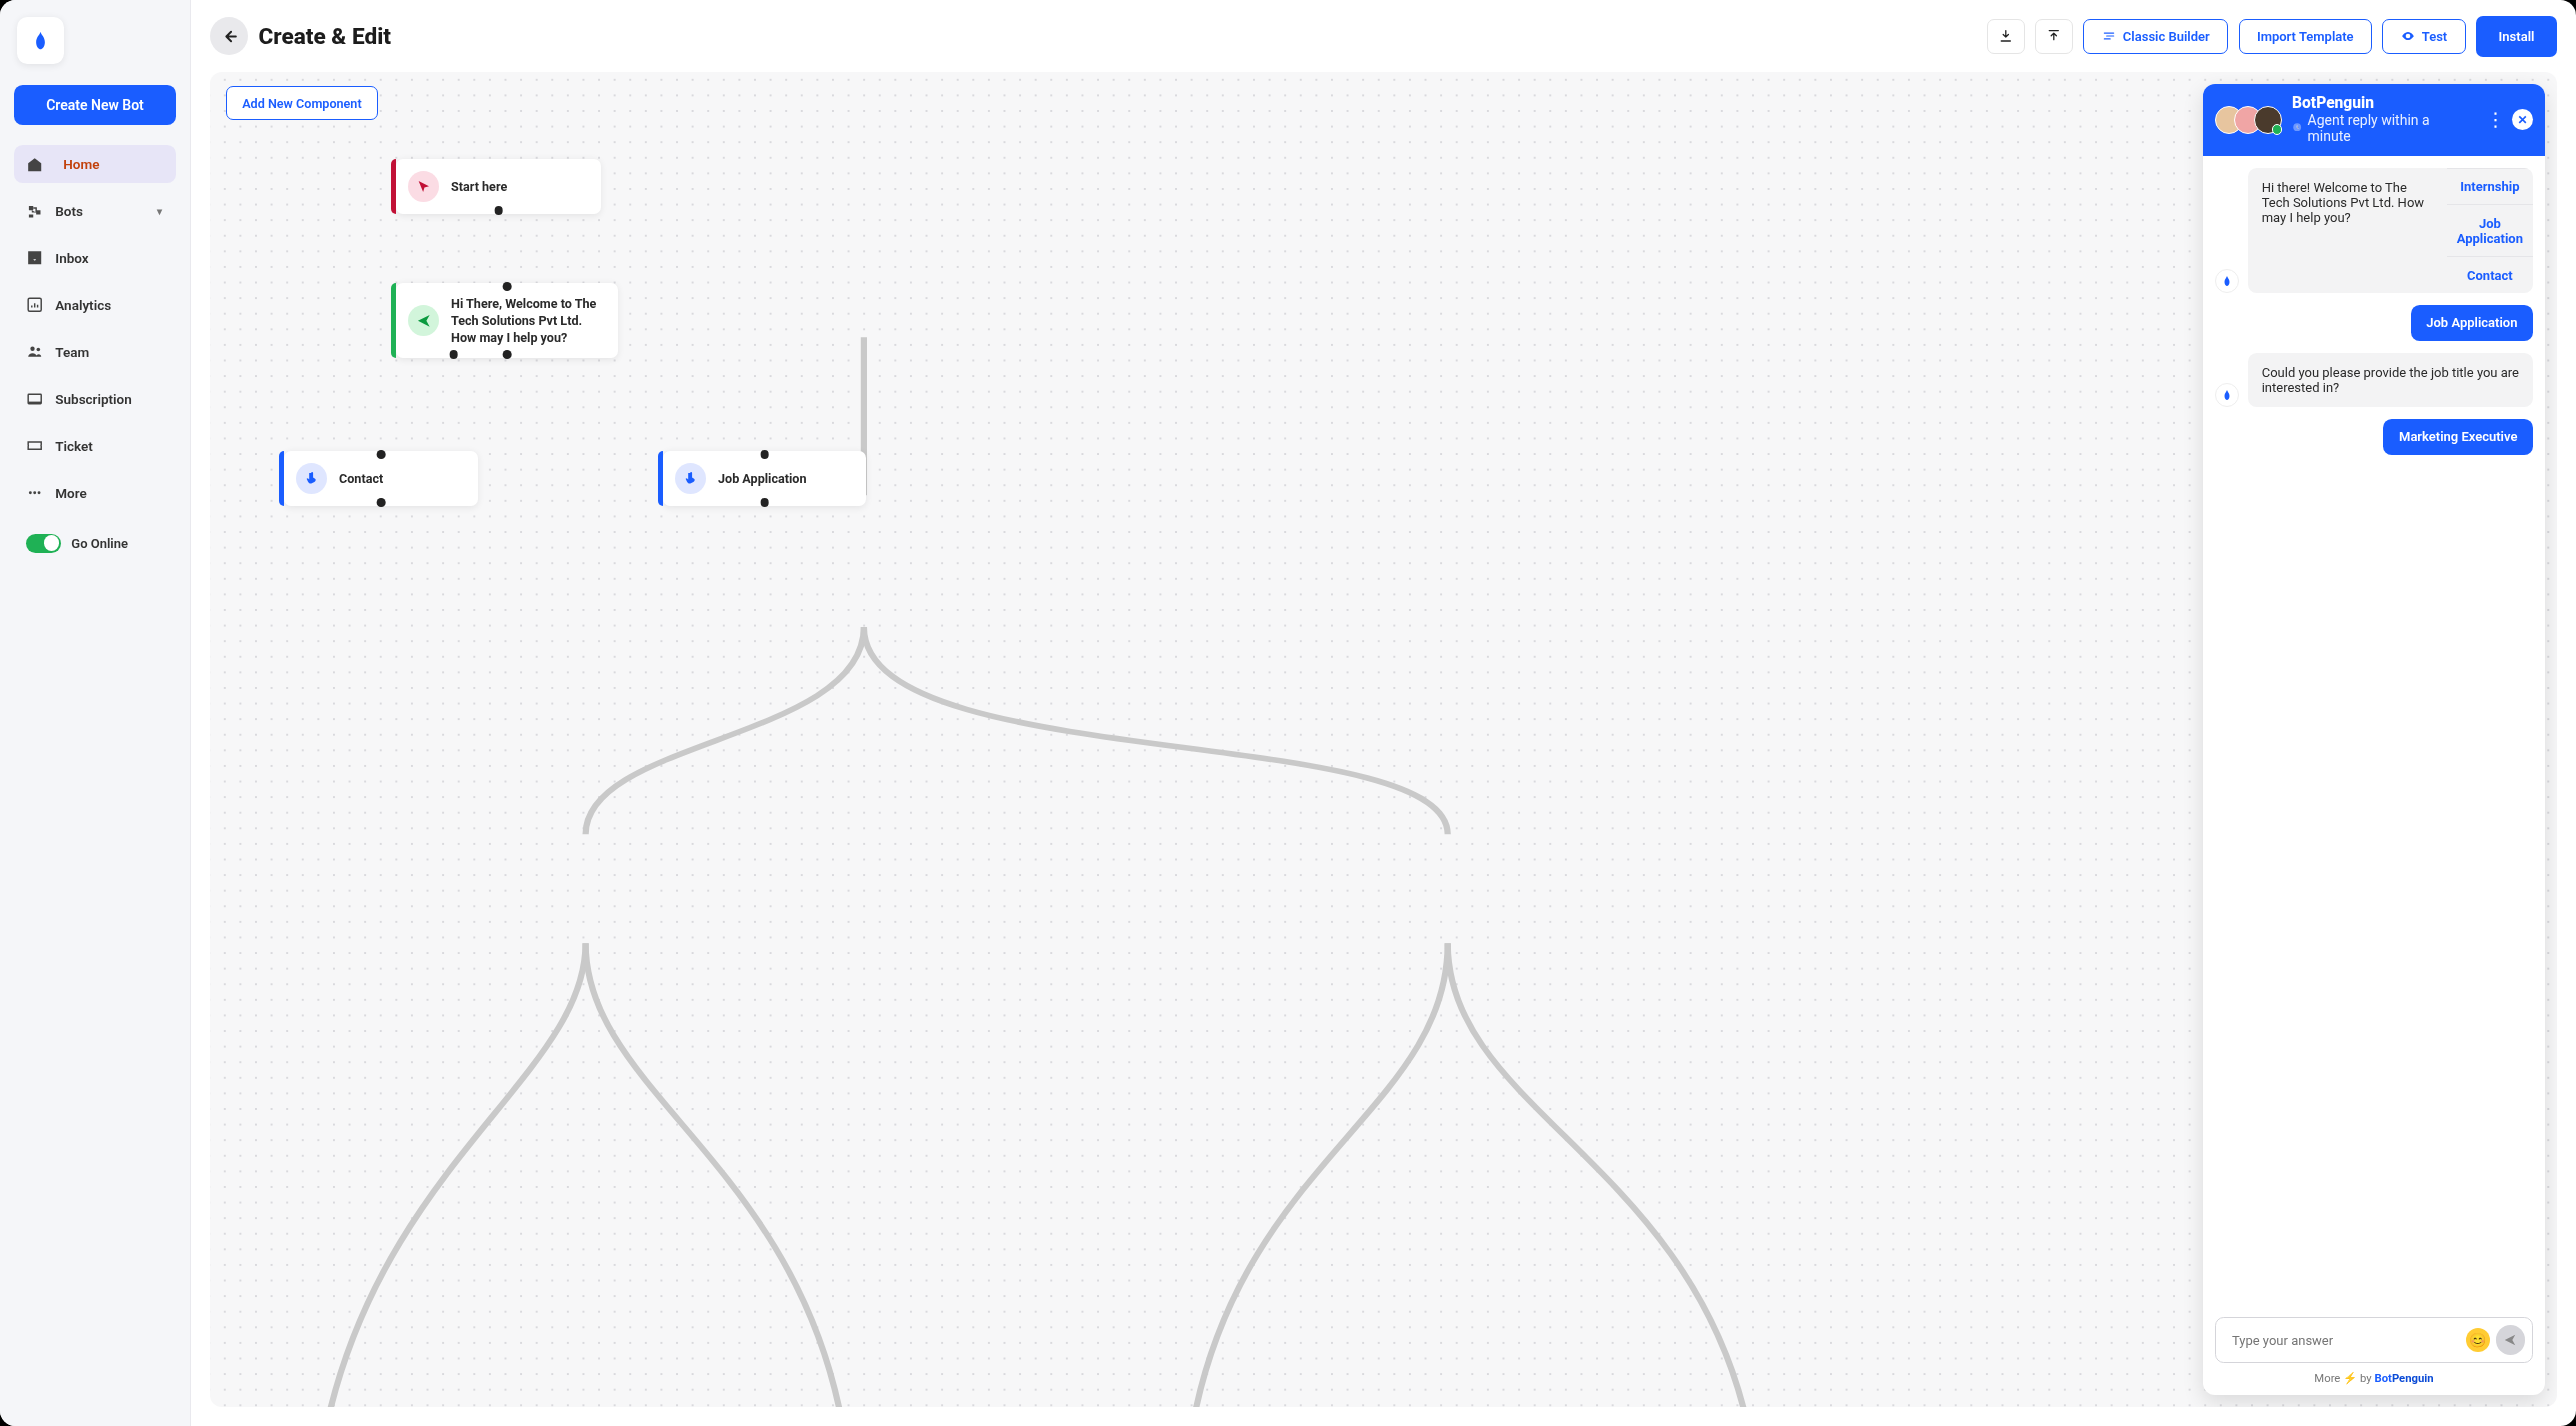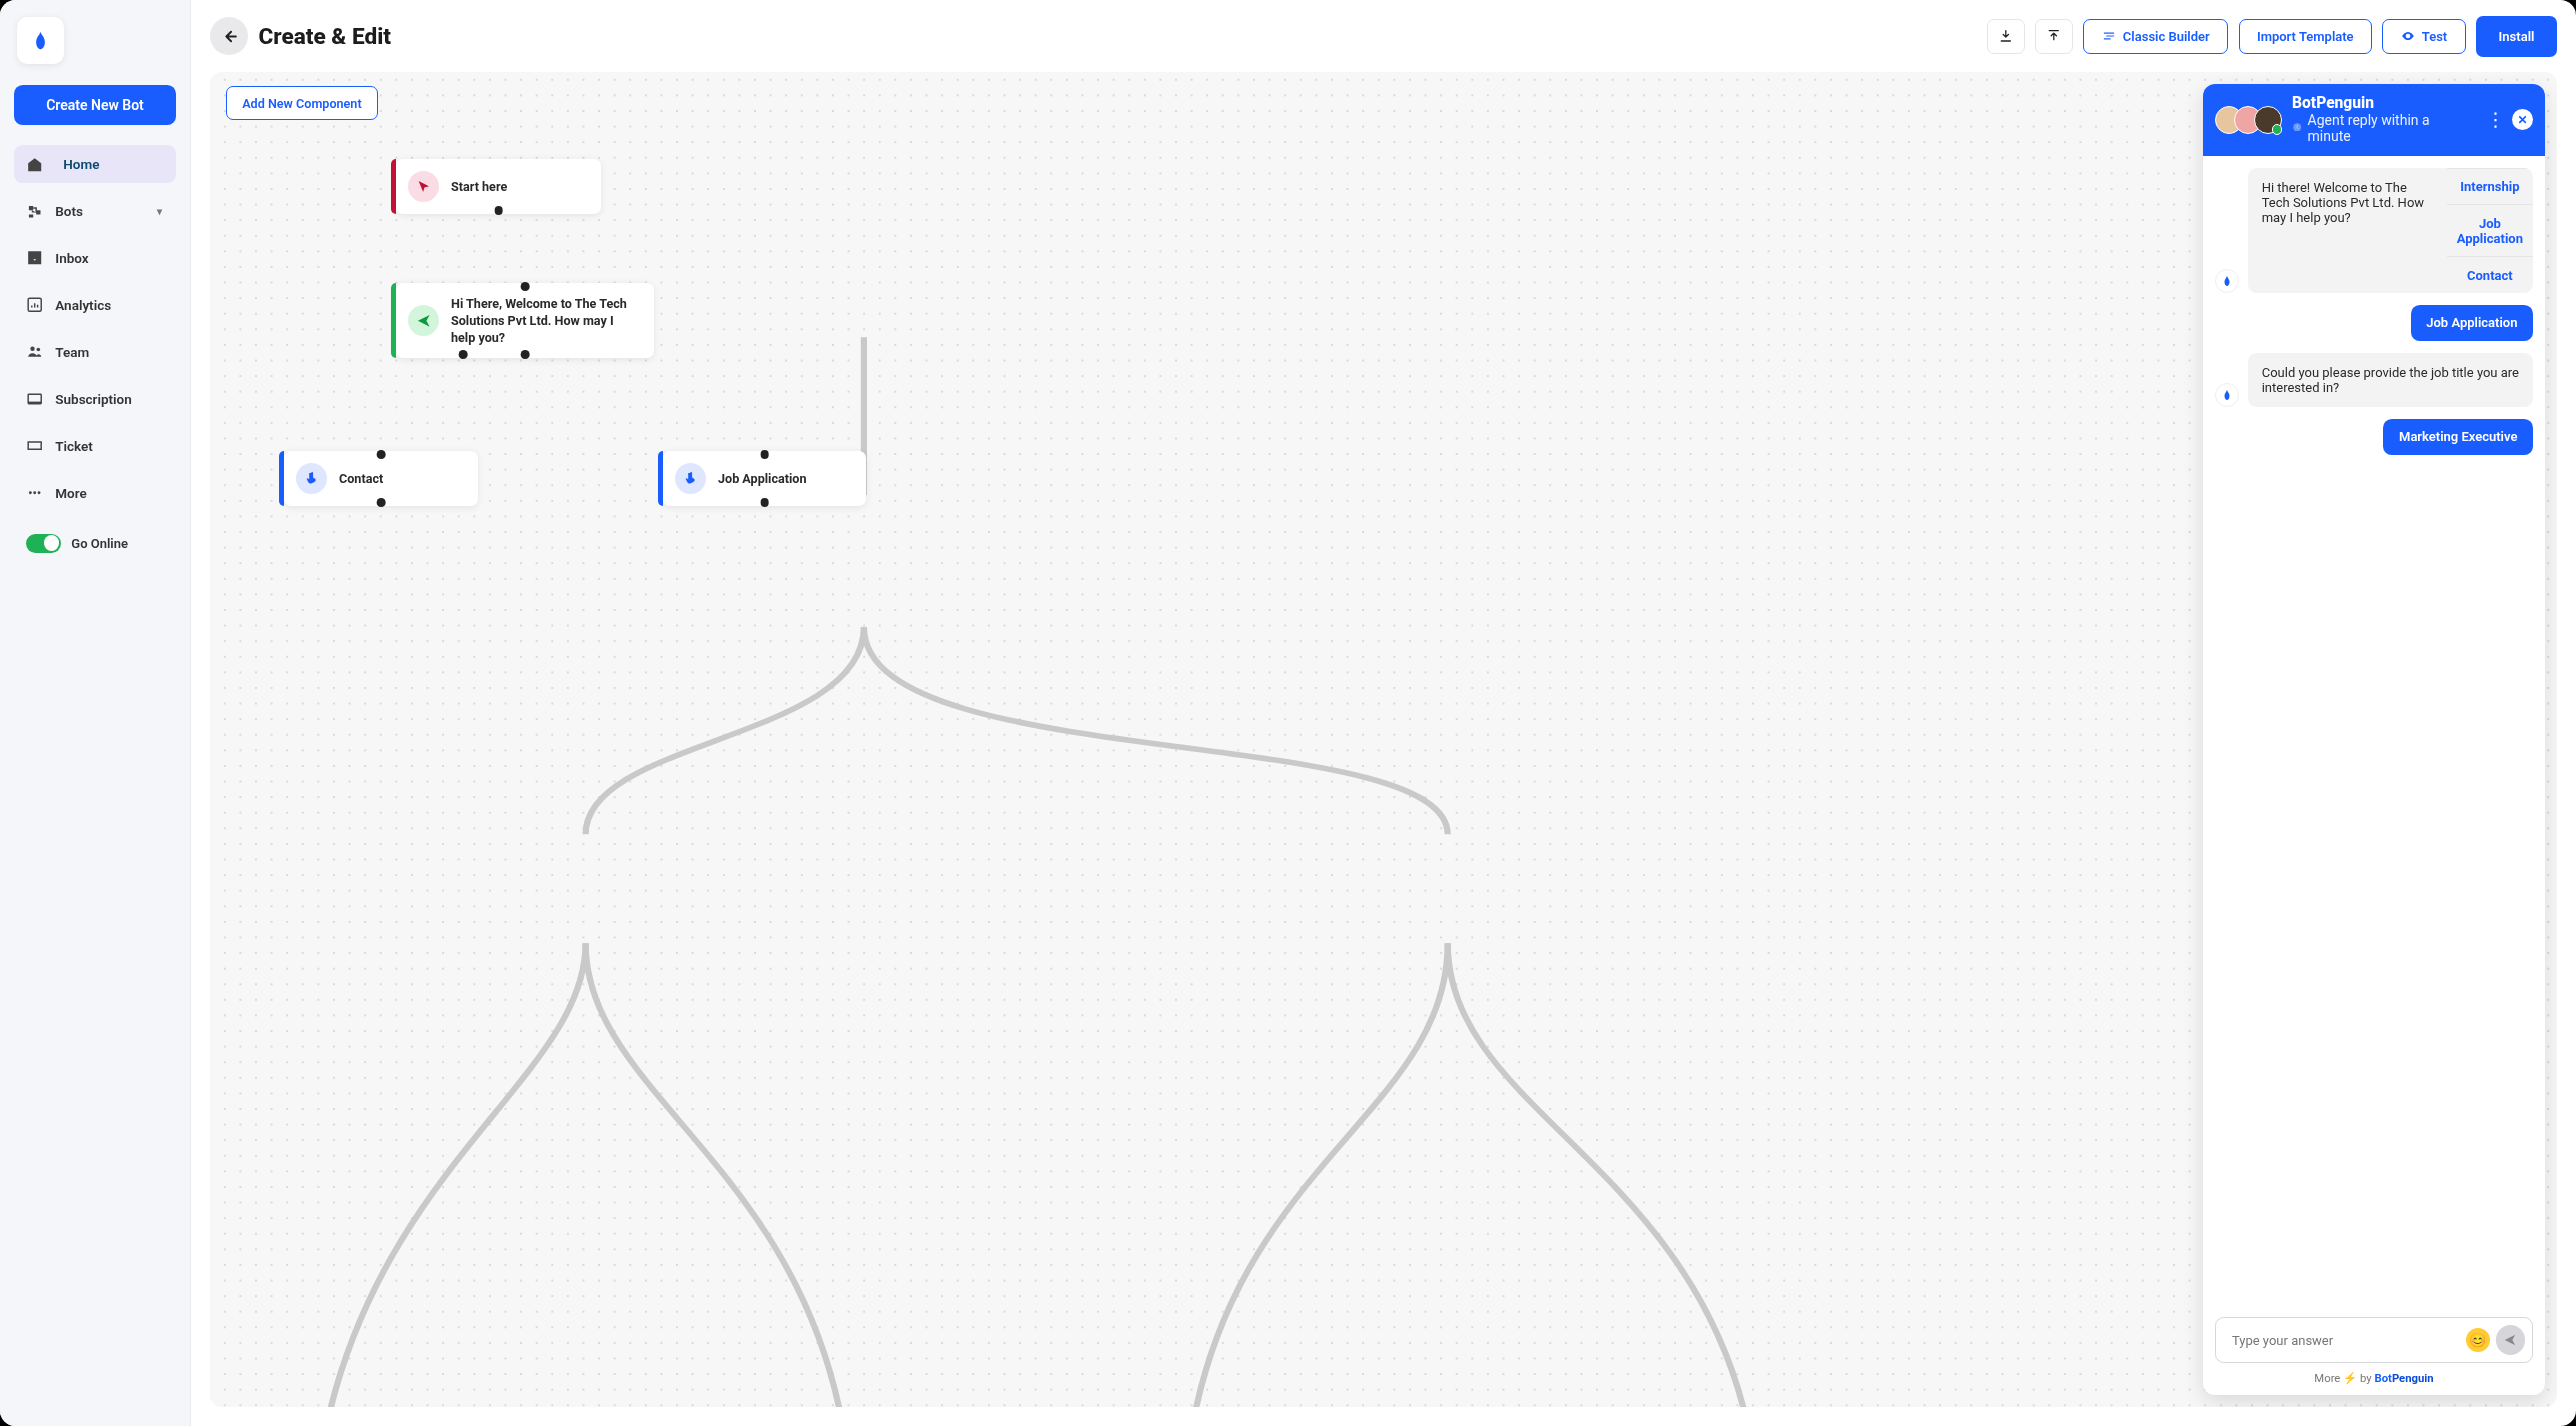--- a/index.html
+++ b/index.html
@@ -18,21 +18,21 @@
   *{box-sizing:border-box;font-family:-apple-system,BlinkMacSystemFont,"Segoe UI",Roboto,Helvetica,Arial,sans-serif;}
   html,body{margin:0;padding:0;height:100vh;width:100vw;overflow:hidden;background:#000;}
   .frame{position:absolute;inset:0;background:#fff;border-radius:15.6px;overflow:hidden;display:flex;}
 
   
   .sidebar{width:191px;flex:0 0 191px;background:var(--sidebar-bg);display:flex;flex-direction:column;padding:17.4px 8.7px;gap:7px;border-right:0.9px solid #e9e9ee;}
   .logo-box{width:47px;height:47px;background:#fff;border-radius:10.4px;display:flex;align-items:center;justify-content:center;margin:0 0 8.7px 8.7px;box-shadow:var(--shadow);}
   .logo-glyph{width:21px;height:21px;color:var(--blue);}
   .create-btn{margin:5.2px 5.2px 12px;background:var(--blue);color:#fff;border:none;border-radius:8.7px;padding:12px 8.7px;font-size:14px;font-weight:600;cursor:pointer;}
   .nav-item{display:flex;align-items:center;gap:12px;padding:10.4px 12px;margin:0.9px 5.2px;border-radius:8.7px;font-size:13.5px;font-weight:600;color:#333;cursor:pointer;}
-  .nav-item.active{background:var(--home-pill);color:#0c4a6e;gap:20px;}
+  .nav-item.active{background:var(--home-pill);color:#c2410c;gap:20px;}
   .nav-item .icon{width:17.4px;height:17.4px;display:flex;align-items:center;justify-content:center;color:#444;}
   .nav-item svg{width:17.4px;height:17.4px;}
   .nav-item .chev{margin-left:auto;font-size:9.6px;color:#777;}
   .toggle-row{display:flex;align-items:center;gap:10.4px;padding:8.7px 12px;margin:5.2px;font-size:13px;font-weight:600;color:#333;}
   .toggle{width:35px;height:19px;background:#1fb155;border-radius:867px;position:relative;}
   .toggle::after{content:"";position:absolute;right:1.7px;top:1.7px;width:15.6px;height:15.6px;border-radius:50%;background:#fff;}
 
   
   .main{flex:1;display:flex;flex-direction:column;min-width:0;}
   .toolbar{display:flex;align-items:center;gap:10.4px;padding:15.6px 19px 12px;}
@@ -247,21 +247,21 @@
       <div class="flow-card red" style="left:186px;top:87px;width:205px;">
         <div class="node-icon red">
             <svg width="15.6" height="15.6" viewBox="0 0 24 24">
               <path fill="currentColor" d="M4 3l16 8-7 2-2 7z"></path>
             </svg>
           </div>
         <div class="node-text">Start here</div>
         <div class="node-port port-bot"></div>
       </div>
 
-      <div class="flow-card green" style="left:186px;top:211px;width:258px;gap:12px;">
+      <div class="flow-card green" style="left:186px;top:211px;width:222px;gap:12px;">
         <div class="node-port port-top"></div>
         <div class="node-icon green">
             <svg width="15.6" height="15.6" viewBox="0 0 24 24">
               <path fill="currentColor" d="M3 12l18-9-5 9 5 9z"></path>
             </svg>
           </div>
         <div class="node-text">Hi There, Welcome to The Tech Solutions Pvt Ltd. How may I help you?</div>
         <div class="node-port port-bot"></div>
         <div class="node-port" style="left:26%;bottom:-0.9px;top:auto;"></div>
       </div>

